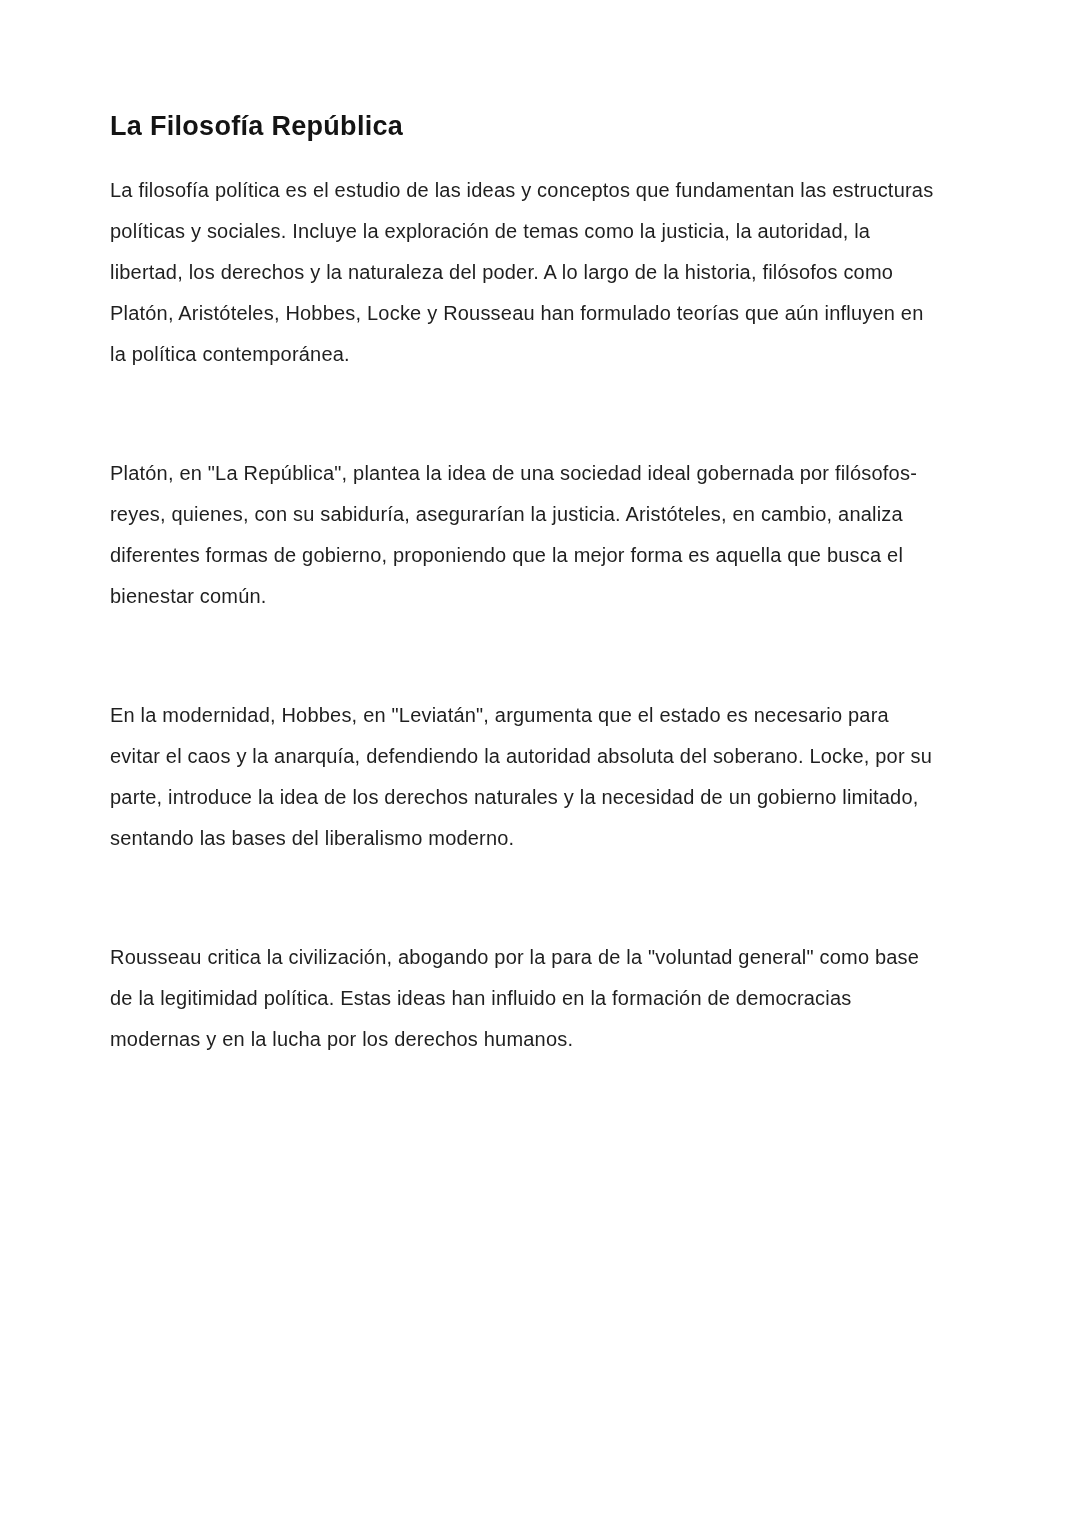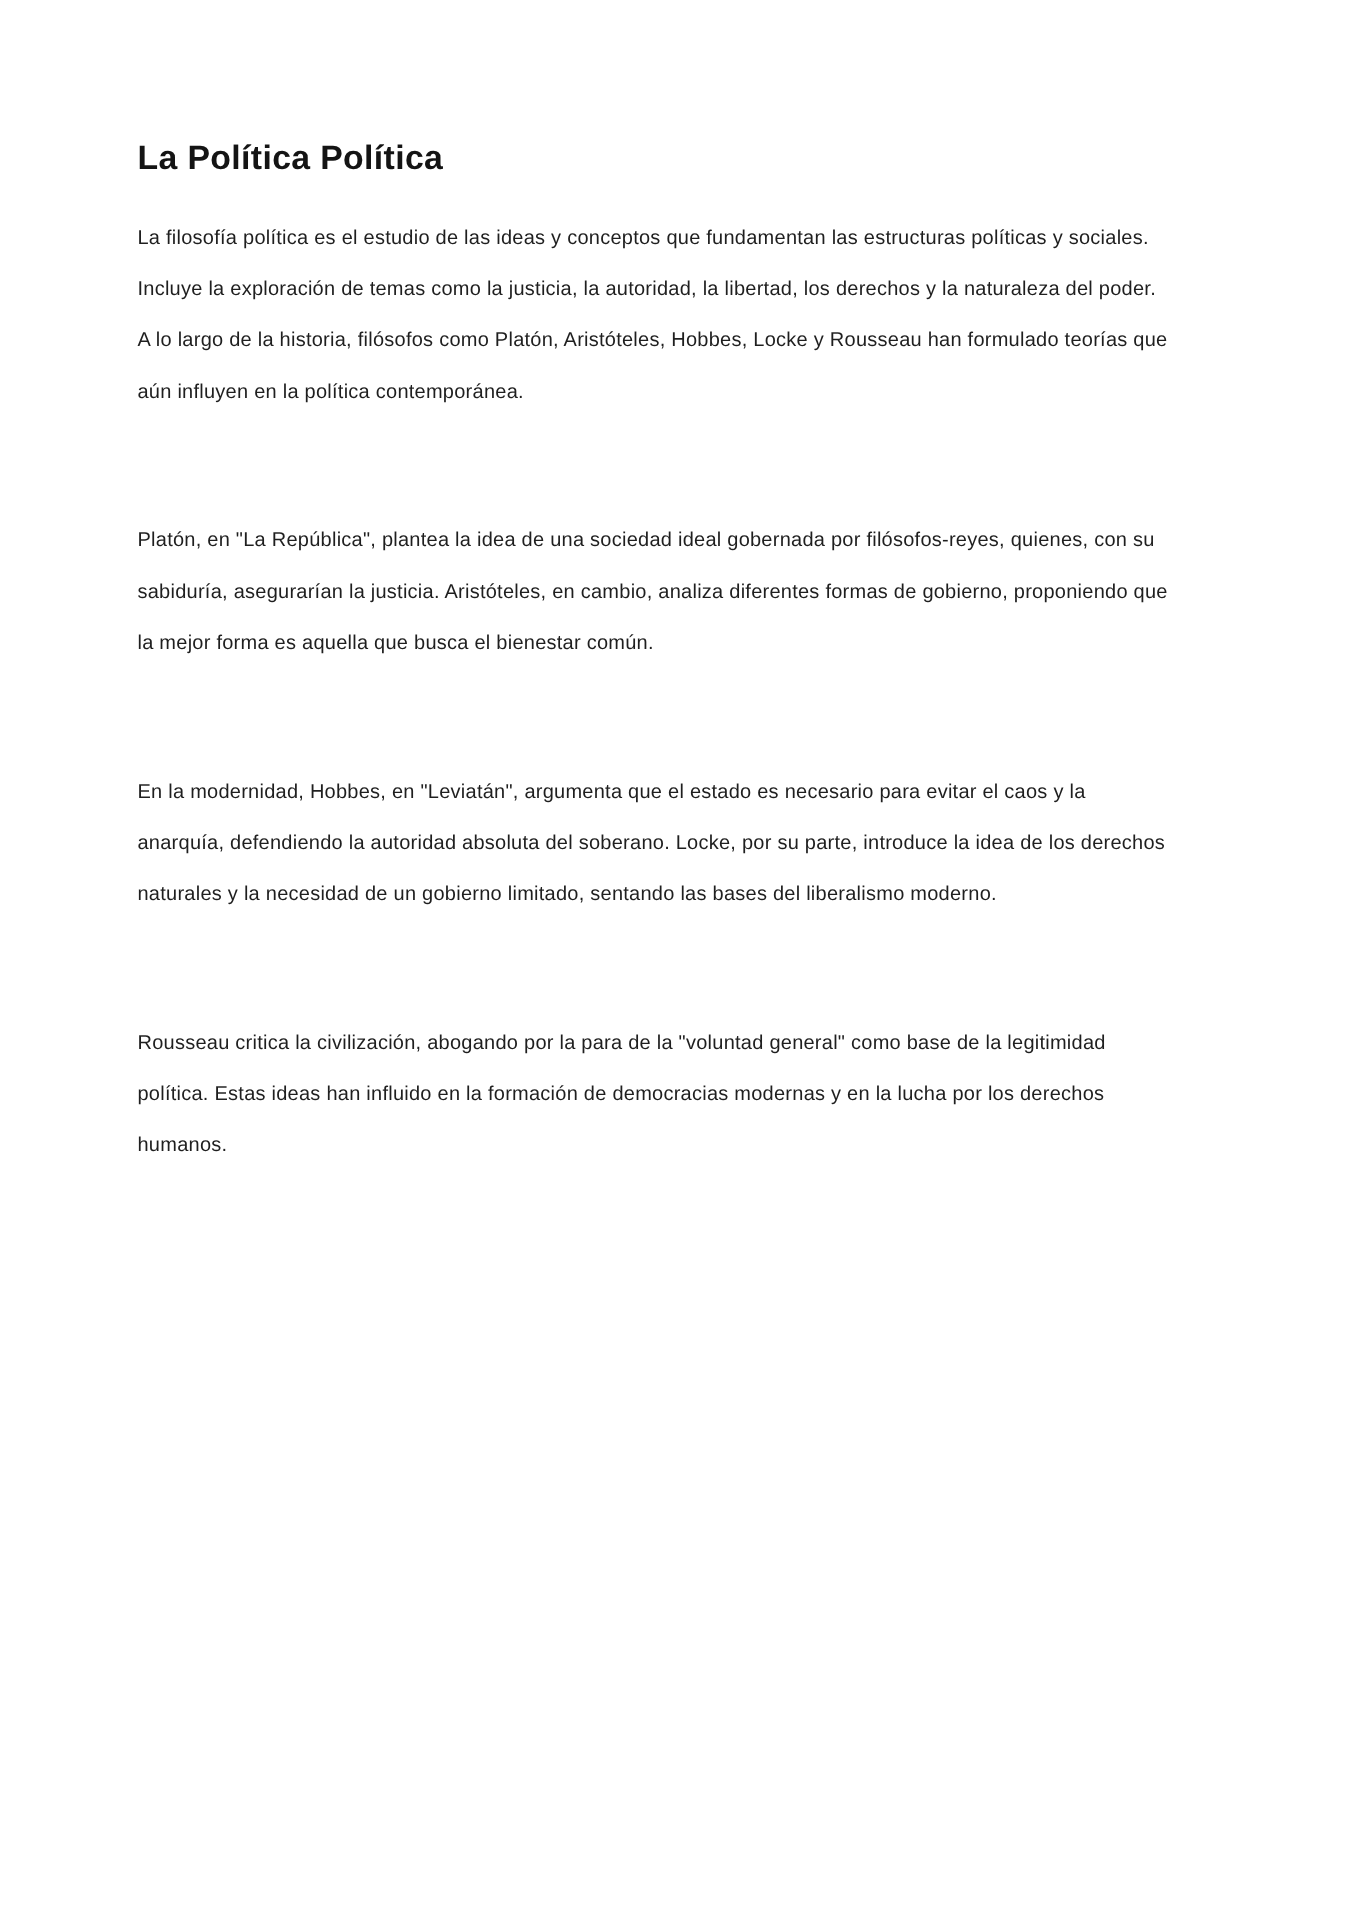--- a/index.html
+++ b/index.html
@@ -20,33 +20,33 @@
   }
   .doc-title {
     font-size: 27px;
     font-weight: bold;
     color: #141414;
     letter-spacing: 0.3px;
     margin: 0 0 28px 0;
     line-height: 1.2;
   }
   .doc-paragraph {
-    font-size: 16px;
+    font-size: 20px;
     line-height: 41px;
     letter-spacing: 0.2px;
     margin: 0 0 78px 0;
     max-width: 828px;
     color: #1f1f1f;
   }
 </style>
 </head>
 <body>
 
 <div class="page">
-  <h1 class="doc-title">La Política Política</h1>
+  <h1 class="doc-title">La Filosofía República</h1>
 
   <p class="doc-paragraph">La filosofía política es el estudio de las ideas y conceptos que fundamentan las estructuras políticas y sociales. Incluye la exploración de temas como la justicia, la autoridad, la libertad, los derechos y la naturaleza del poder. A lo largo de la historia, filósofos como Platón, Aristóteles, Hobbes, Locke y Rousseau han formulado teorías que aún influyen en la política contemporánea.</p>
 
   <p class="doc-paragraph">Platón, en "La República", plantea la idea de una sociedad ideal gobernada por filósofos-reyes, quienes, con su sabiduría, asegurarían la justicia. Aristóteles, en cambio, analiza diferentes formas de gobierno, proponiendo que la mejor forma es aquella que busca el bienestar común.</p>
 
   <p class="doc-paragraph">En la modernidad, Hobbes, en "Leviatán", argumenta que el estado es necesario para evitar el caos y la anarquía, defendiendo la autoridad absoluta del soberano. Locke, por su parte, introduce la idea de los derechos naturales y la necesidad de un gobierno limitado, sentando las bases del liberalismo moderno.</p>
 
   <p class="doc-paragraph">Rousseau critica la civilización, abogando por la para de la "voluntad general" como base de la legitimidad política. Estas ideas han influido en la formación de democracias modernas y en la lucha por los derechos humanos.</p>
 </div>
 

